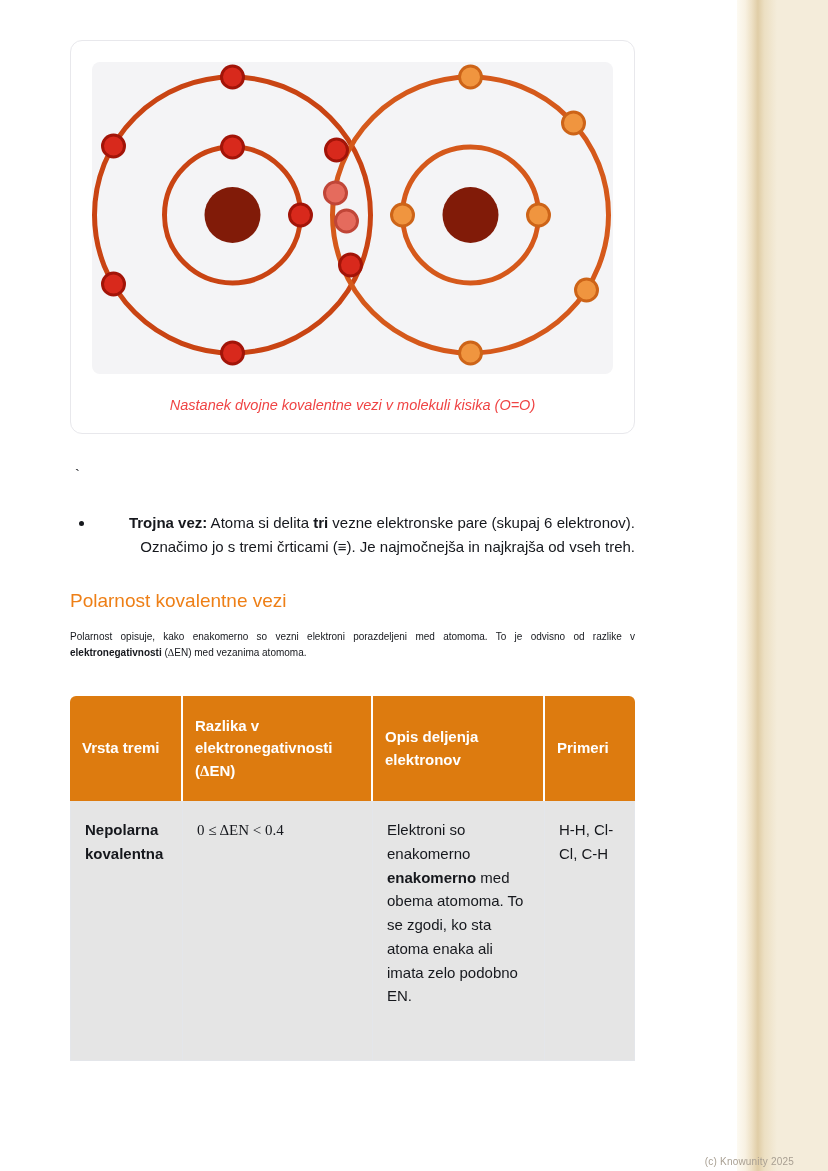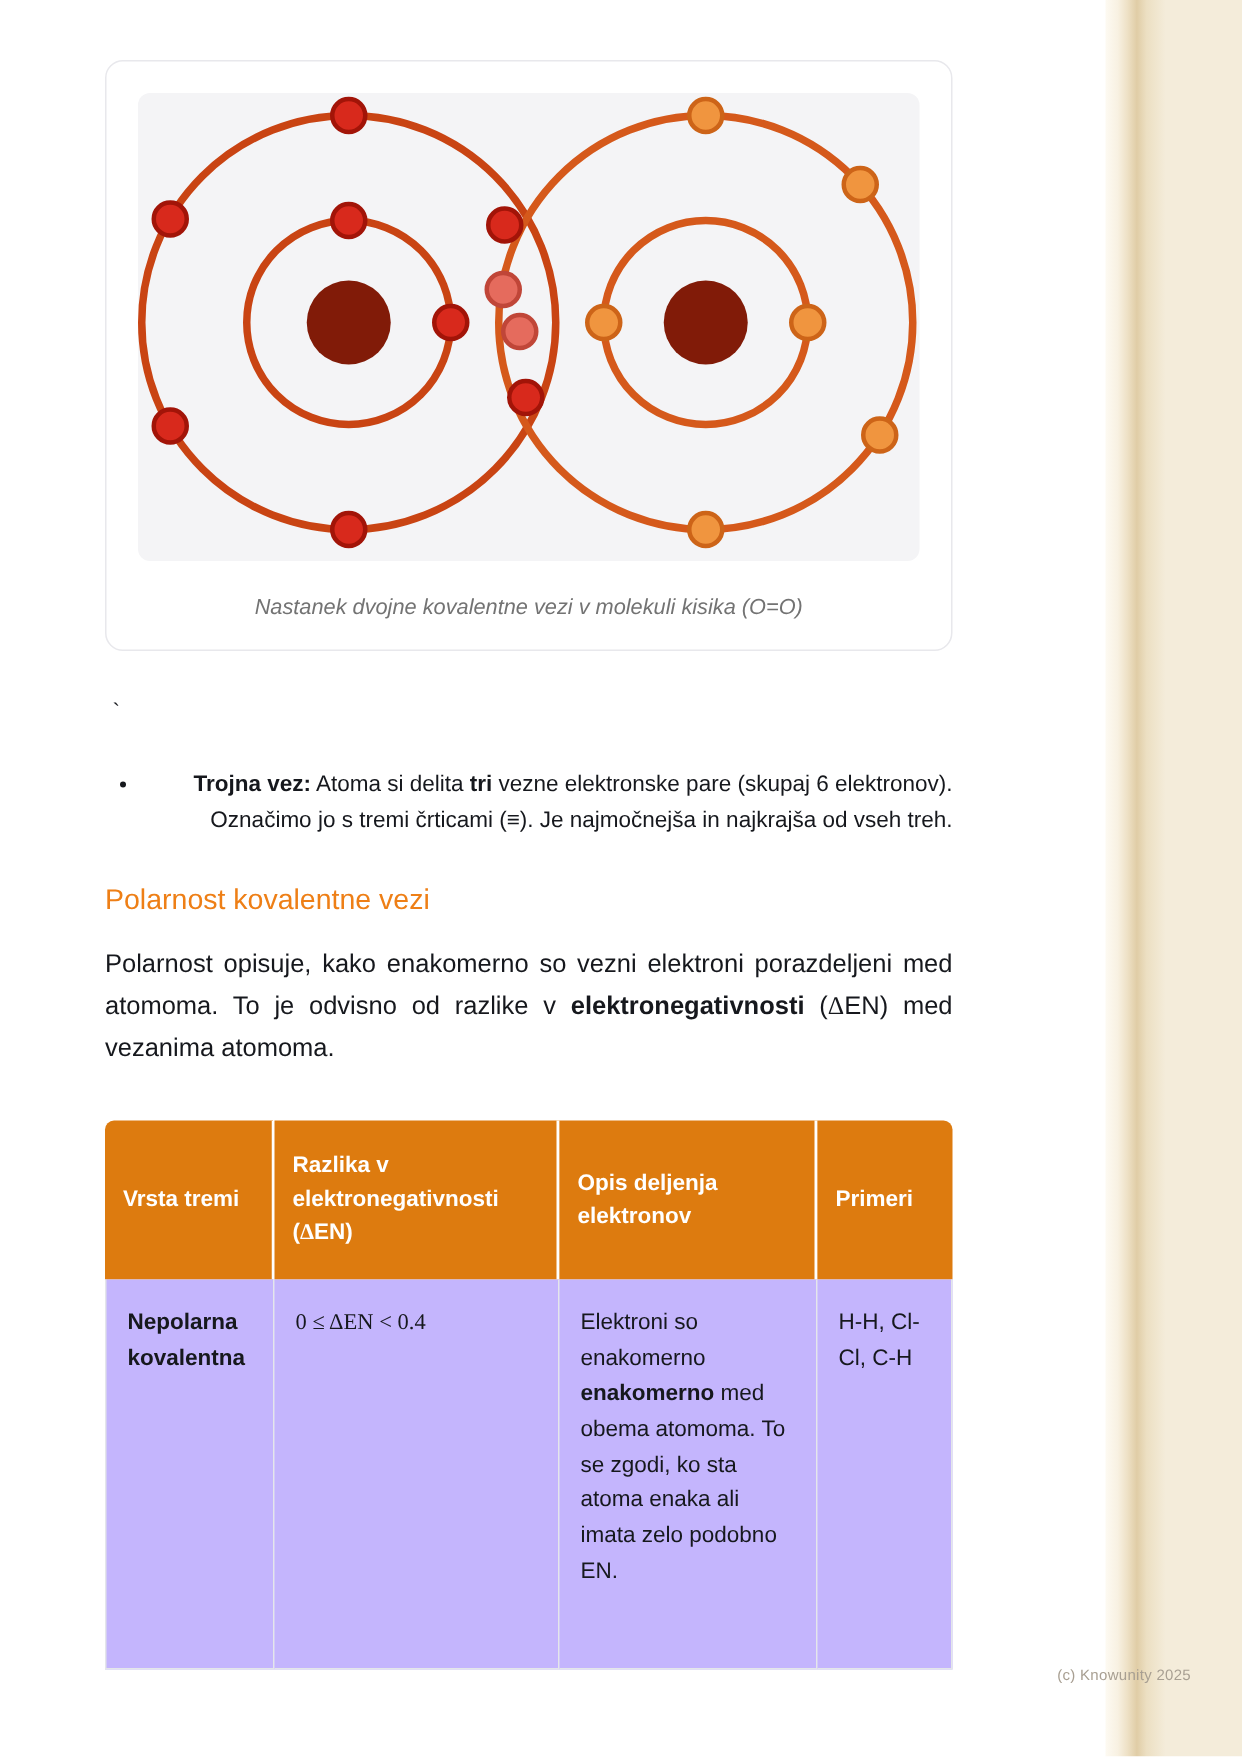--- a/index.html
+++ b/index.html
@@ -12,57 +12,57 @@
     position: relative;
   }
   .page-edge {
     position: absolute; top: 0; right: 0; width: 91px; height: 100%;
     background: linear-gradient(90deg,
       #fdfaf2 0%, #f8f1e2 9%, #eee1c6 16%, #e0cda6 23%,
       #ecdfc2 30%, #f4ecda 44%, #f4ecda 100%);
     z-index: 1;
   }
   .watermark {
-    position: absolute; top: 1112px; right: 34px;
+    position: absolute; top: 1156px; right: 34px;
     font-size: 10px; color: #a89f92; letter-spacing: .2px; z-index: 3;
   }
   .content { position: absolute; left: 70px; top: 0; width: 565px; z-index: 2; }
 
   .figure-card {
     margin-top: 40px; background: #fff;
     border: 1px solid #e8e8ec; border-radius: 12px;
     padding: 21px 21px 20px;
   }
   .diagram-panel { background: #f4f4f6; border-radius: 8px; height: 312px; overflow: hidden; }
   .diagram-panel svg { display: block; width: 100%; height: 100%; }
   .figure-caption {
     margin-top: 23px; text-align: center; font-style: italic;
-    font-size: 14.5px; color: #737373;
+    font-size: 14.5px; color: #ef4444;
   }
 
   .stray { margin-top: 32px; padding-left: 5px; font-size: 15px; color: #16181d; }
 
   .main-list { margin: 28px 0 0; padding-left: 25px; list-style: disc; font-size: 15px; line-height: 1.6; }
   .main-list > li { padding-left: 2px; text-align: right; }
   .sub-list { margin: 2px 0 0; padding-left: 34px; list-style: circle; }
 
   .section-heading { margin-top: 30px; font-size: 19px; line-height: 1.3; font-weight: 400; color: #ee7f16; }
 
-  .para { margin-top: 15px; font-size: 17px; line-height: 1.66; text-align: justify; }
+  .para { margin-top: 15px; font-size: 10px; line-height: 1.66; text-align: justify; }
 
   .polarity-table { margin-top: 34px; width: 100%; border-collapse: separate; border-spacing: 0; table-layout: fixed; }
   .polarity-table th {
     background: #dd7b0f; color: #fff; font-size: 15px; font-weight: 600;
     line-height: 1.5; text-align: left; vertical-align: middle;
     padding: 19px 12px; border-right: 2.5px solid #fff;
   }
   .polarity-table th:last-child { border-right: 0; border-top-right-radius: 6px; margin-left: 12px; }
   .polarity-table th:first-child { border-top-left-radius: 6px; }
   .polarity-table td {
-    background: #c4b5fd; font-size: 15px; line-height: 1.58; vertical-align: top;
+    background: #e5e5e5; font-size: 15px; line-height: 1.58; vertical-align: top;
     padding: 17px 14px; height: 260px;
     border-right: 1px solid #e4e6ea; border-bottom: 1px solid #e4e6ea;
   }
   .polarity-table td:first-child { border-left: 1px solid #e4e6ea; }
 </style>
 </head>
 <body>
 
 <div class="page-edge"></div>
 <span class="watermark">(c) Knowunity 2025</span>

